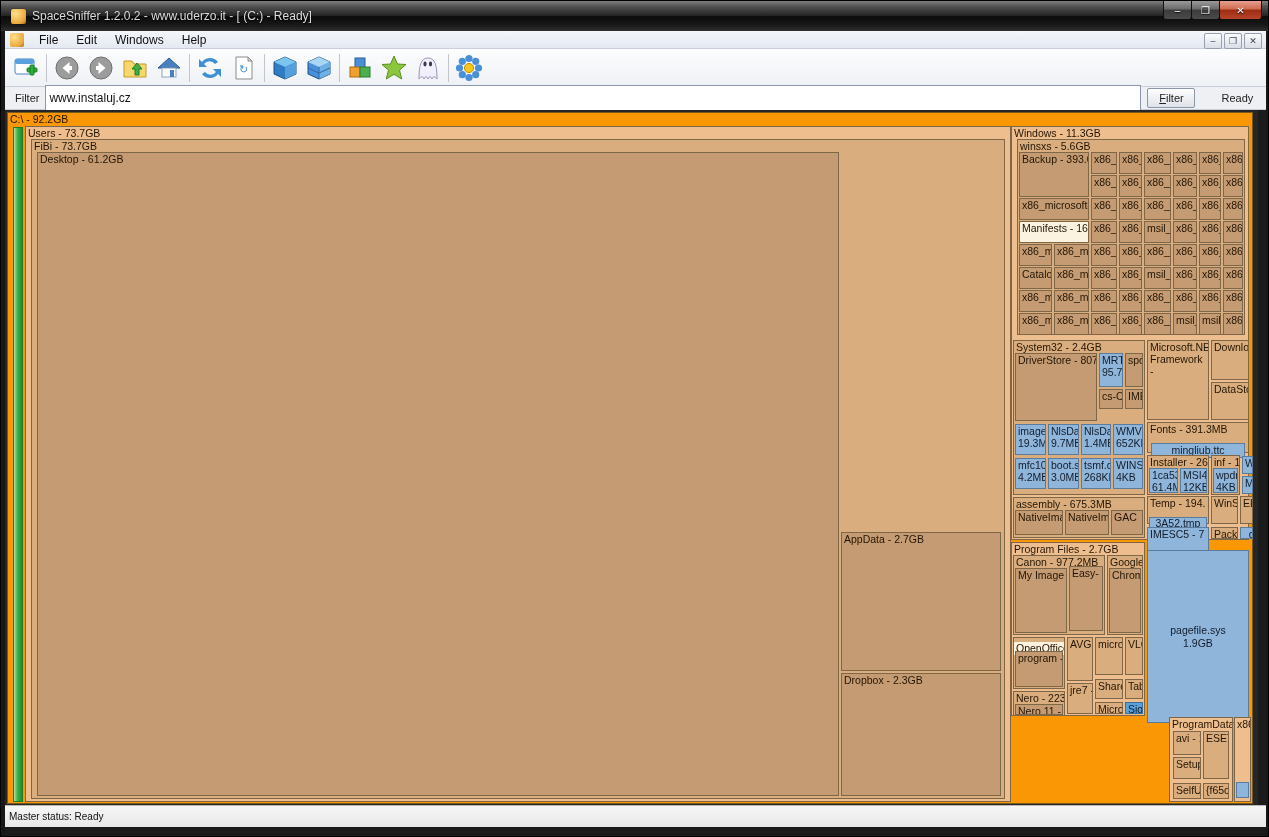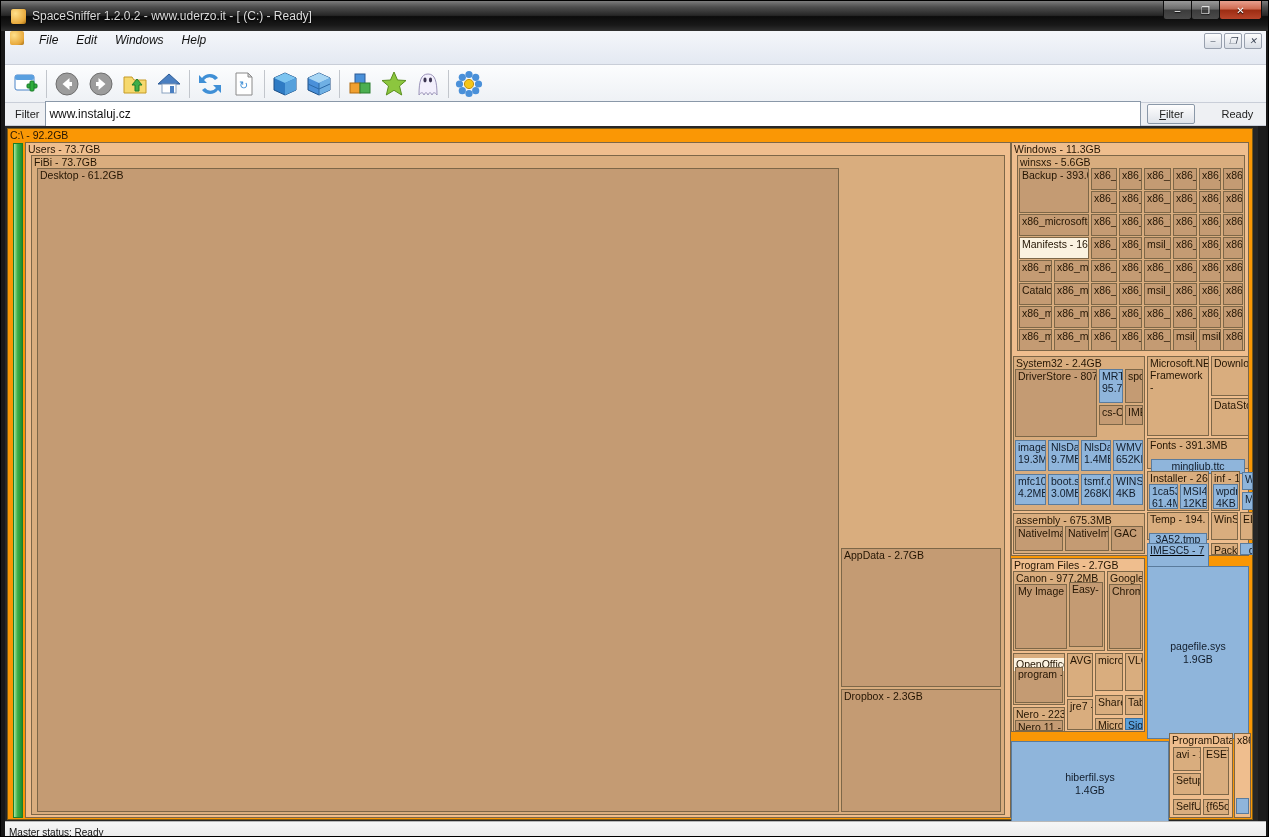--- a/index.html
+++ b/index.html
@@ -13,22 +13,22 @@
   .title-text{font-size:12px;margin-left:6px;text-shadow:0 1px 2px #000;white-space:nowrap;}
   .app-ico{width:15px;height:15px;margin-left:10px;border-radius:2px;
     background:radial-gradient(circle at 30% 30%,#ffe08a,#e8a93c 70%,#a06a10);box-shadow:0 0 1px #000;}
   .winbtns{position:absolute;right:6px;top:0;display:flex;}
   .wbtn{width:29px;height:19px;border:1px solid #101010;border-top:none;margin-left:-1px;
     background:linear-gradient(#9a9a9a,#6a6a6a 45%,#3c3c3c 50%,#4a4a4a);color:#fff;font-size:10px;
     display:flex;align-items:center;justify-content:center;border-radius:0 0 3px 3px;text-shadow:0 1px 1px #000;}
   .wbtn.close{width:43px;background:linear-gradient(#e8a08e,#cf6a50 45%,#9c2c12 50%,#b8442a);}
   
   .client{position:absolute;left:4px;top:30px;width:1261px;height:803px;background:#1b1b1b;}
-  .menubar{position:relative;height:34px;background:linear-gradient(#f4f6fa,#e4e9f2);
-    display:flex;align-items:flex-start;font-size:12px;color:#111;border-bottom:1px solid #c9ced8;font-style:italic;}
+  .menubar{position:relative;height:18px;background:linear-gradient(#f4f6fa,#e4e9f2);
+    display:flex;align-items:center;font-size:12px;color:#111;border-bottom:1px solid #c9ced8;}
   .menu-ico{width:14px;height:14px;margin:0 6px 0 5px;border-radius:2px;
     background:radial-gradient(circle at 30% 30%,#ffe08a,#e8a93c 70%,#a06a10);}
   .menu-item{padding:2px 9px;}
   .mdibtns{position:absolute;right:4px;top:2px;display:flex;gap:2px;}
   .mdib{width:18px;height:16px;border:1px solid #98a0ae;background:linear-gradient(#fdfdfd,#d9dee6);
     font-size:9px;color:#3c4656;display:flex;align-items:center;justify-content:center;border-radius:2px;}
   
   .toolbar{height:38px;background:linear-gradient(#fcfdfe,#eef1f5);display:flex;align-items:center;
     border-bottom:1px solid #c9ced8;padding-left:4px;}
   .tico{width:34px;height:32px;display:flex;align-items:center;justify-content:center;}
@@ -520,21 +520,21 @@
           </div>
           <div class="blk file file-center" style="left: 1144px; top: 399px; width: 58px; height: 13px;">
             <span class="lbl">3A52.tmp</span>
           </div>
           <div class="blk lvl2" style="left: 1206px; top: 386px; width: 27px; height: 28px;">
             <span class="lbl">WinS.</span>
           </div>
           <div class="blk lvl2" style="left: 1235px; top: 386px; width: 13px; height: 28px;">
             <span class="lbl">ELS</span>
           </div>
-          <div class="blk file" style="left: 1142px; top: 417px; width: 62px; height: 29px; text-decoration: underline;">
+          <div class="blk file" style="left: 1142px; top: 417px; width: 62px; height: 29px;">
             <span class="lbl">IMESC5 - 7</span>
           </div>
           <div class="blk lvl2" style="left: 1206px; top: 417px; width: 27px; height: 12px;">
             <span class="lbl">Packa</span>
           </div>
           <div class="blk file" style="left: 1235px; top: 417px; width: 13px; height: 12px;">
             <span class="lbl">_defa</span>
           </div>
           <div class="blk lvl1" style="left: 1006px; top: 432px; width: 134px; height: 174px;">
             <span class="lbl">Program Files - 2.7GB</span>
@@ -585,24 +585,20 @@
           <div class="blk lvl2" style="left: 1008px; top: 581px; width: 52px; height: 25px;">
             <span class="lbl">Nero - 223.5</span>
           </div>
           <div class="blk lvl3" style="left: 1010px; top: 594px; width: 48px; height: 11px;">
             <span class="lbl">Nero 11 - 2</span>
           </div>
           <div class="blk file file-center" style="left: 1142px; top: 432px; width: 102px; height: 173px;">
             <span class="lbl pre">pagefile.sys
 1.9GB</span>
           </div>
-          <div class="blk file file-center" style="left: 1006px; top: 607px; width: 158px; height: 85px;">
-            <span class="lbl pre">hiberfil.sys
-1.4GB</span>
-          </div>
           <div class="blk lvl1" style="left: 1164px; top: 607px; width: 64px; height: 85px;">
             <span class="lbl">ProgramData -</span>
           </div>
           <div class="blk lvl2" style="left: 1168px; top: 621px; width: 28px; height: 24px;">
             <span class="lbl">avi - 1</span>
           </div>
           <div class="blk lvl2" style="left: 1198px; top: 621px; width: 26px; height: 48px;">
             <span class="lbl">ESET</span>
           </div>
           <div class="blk lvl2" style="left: 1168px; top: 647px; width: 28px; height: 22px;">

